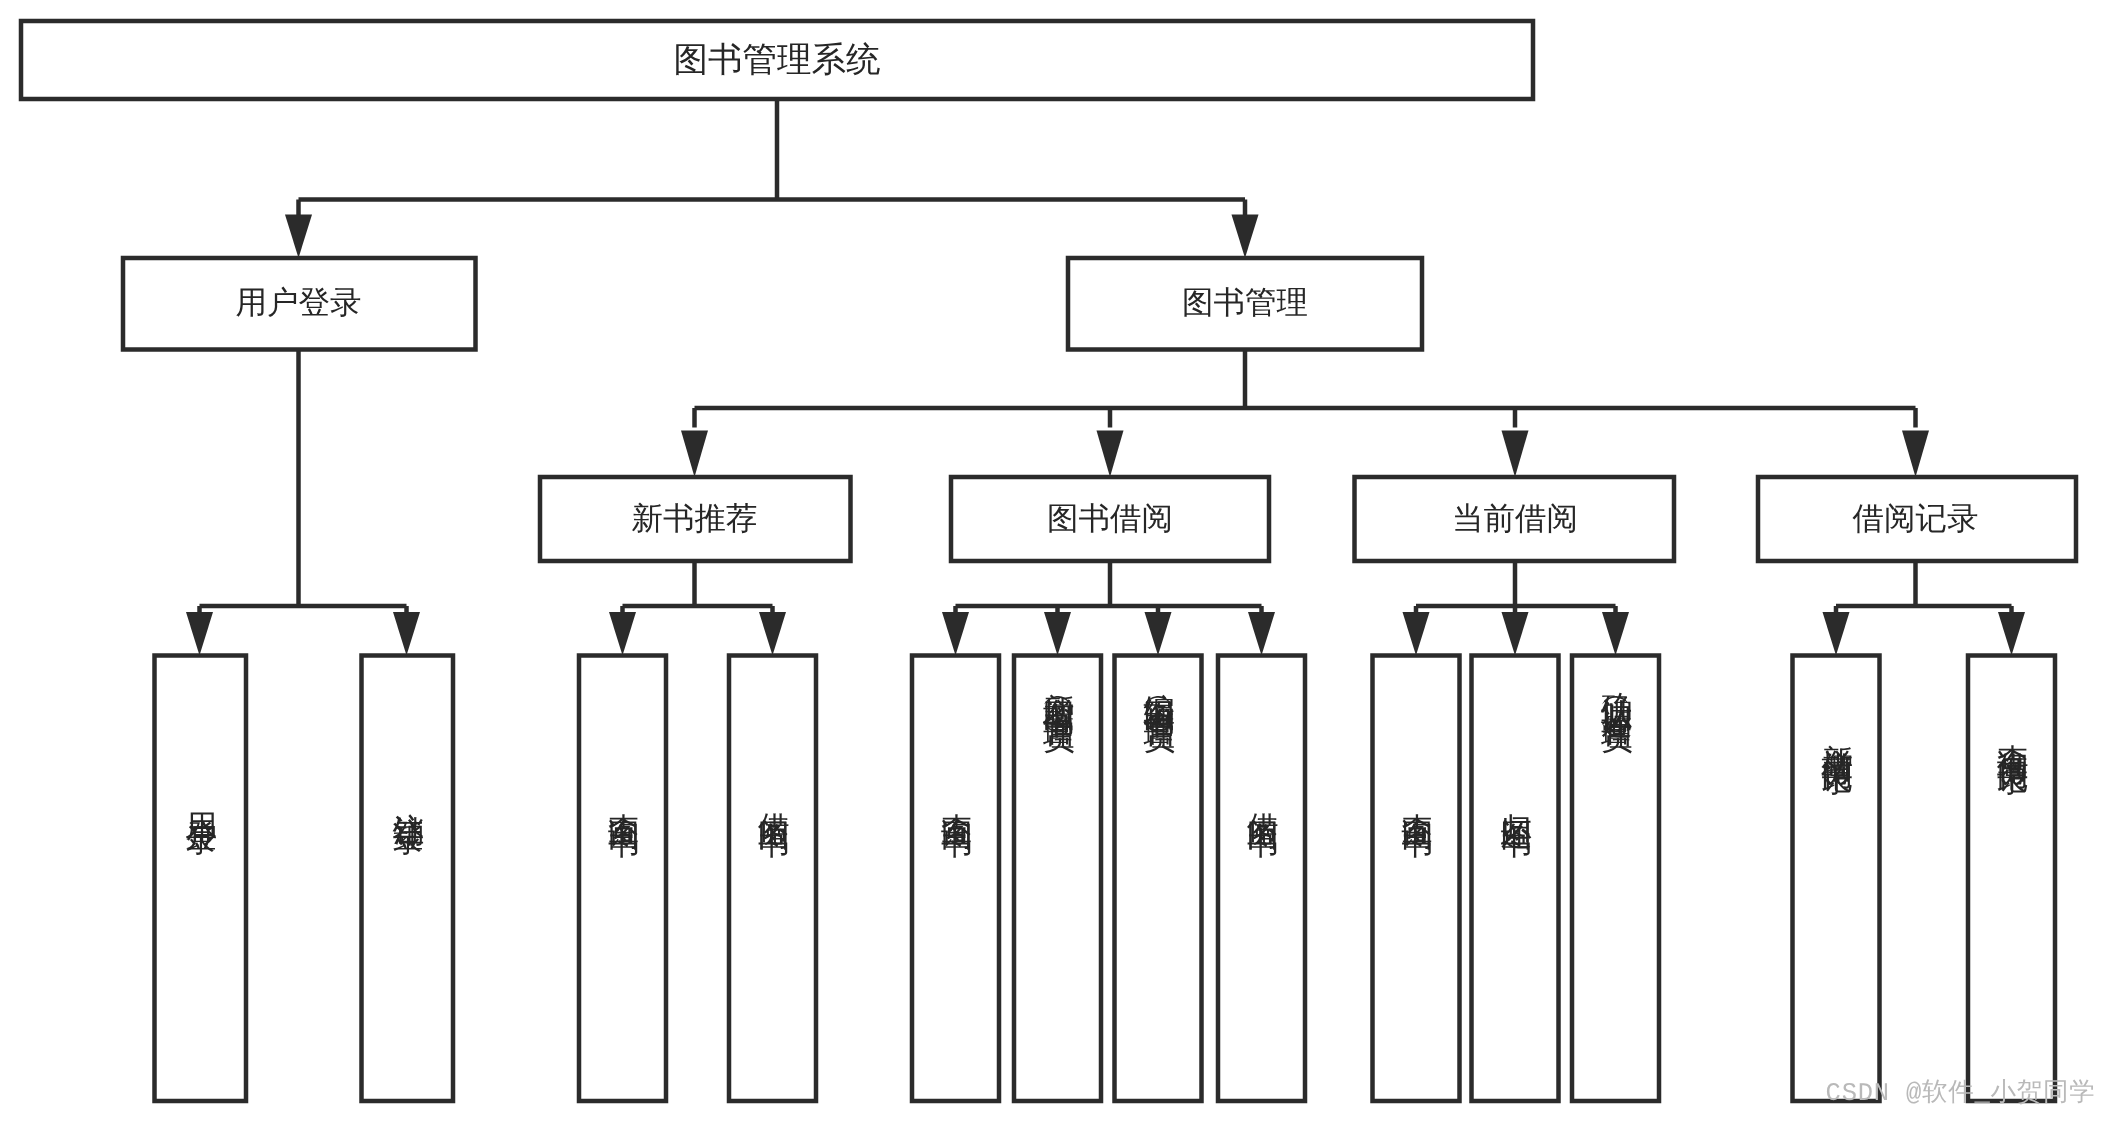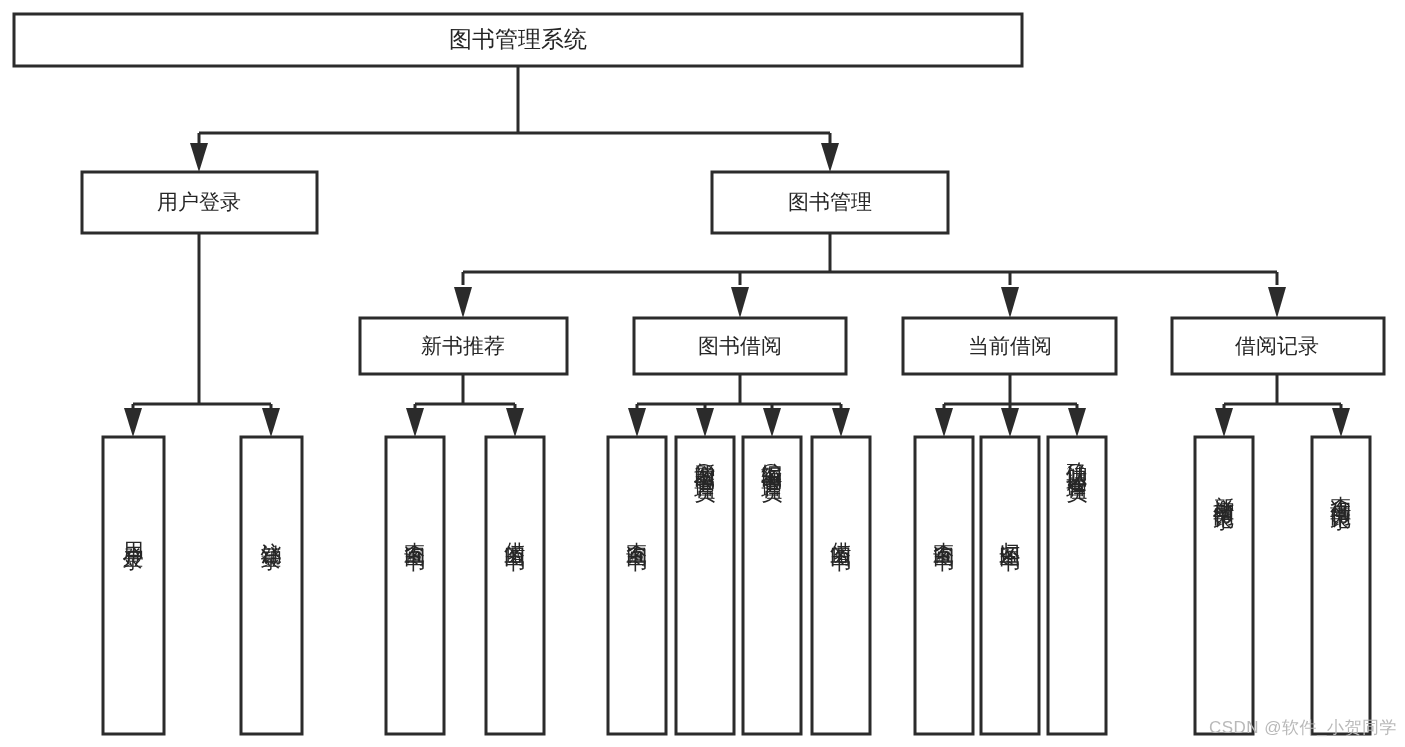--- a/index.html
+++ b/index.html
@@ -70,21 +70,21 @@
     line-height: 1.32;
     letter-spacing: 3px;
     color: #262626;
     white-space: nowrap;
     text-align: center;
   }
   #watermark {
     position: absolute;
     right: 8px;
     bottom: 8px;
-    font-family: Liberation Sans, sans-serif;
+    font-family: Liberation Mono, monospace;
     font-size: 17px;
     color: #b9b9b9;
     letter-spacing: 0.5px;
     white-space: nowrap;
   }
 </style>
 </head>
 <body>
 
 <div id="diagram-root">

